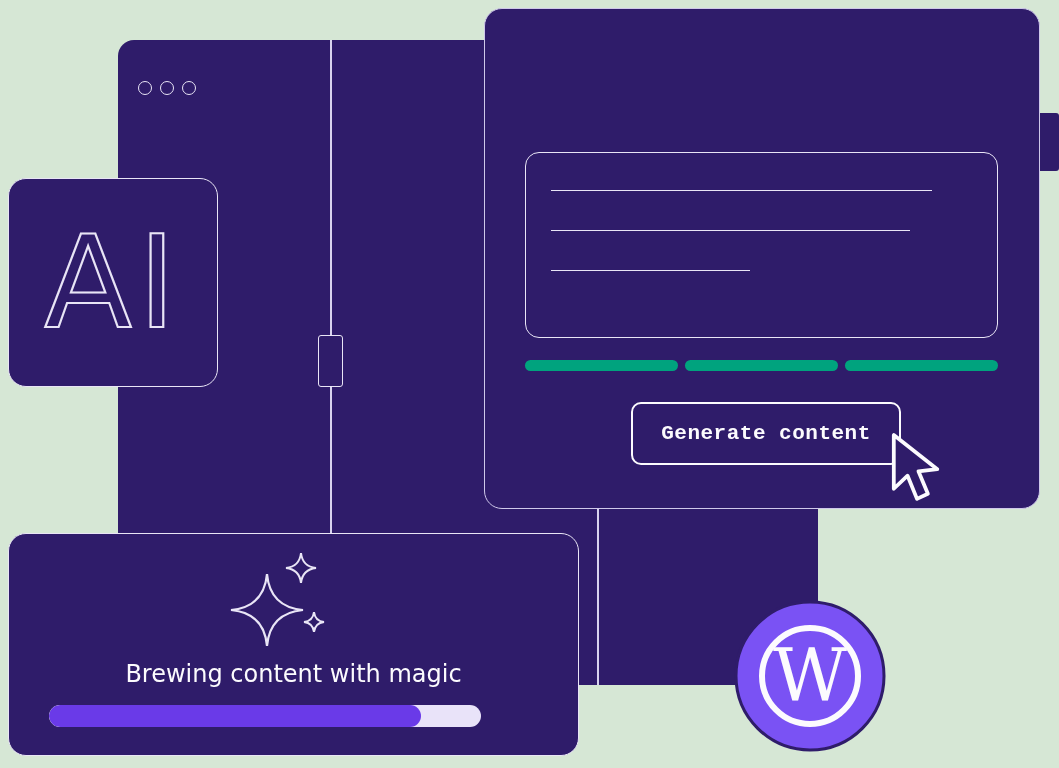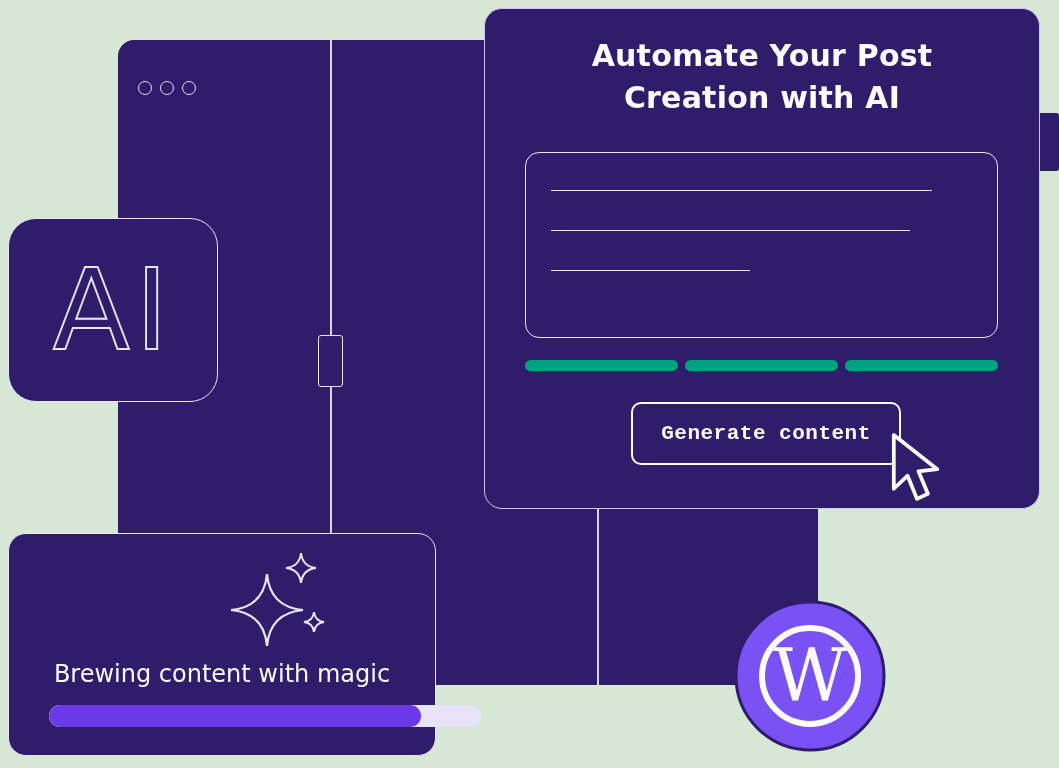--- a/index.html
+++ b/index.html
@@ -41,24 +41,23 @@
   .edge-tab {
     position: absolute; left: 1035px; top: 113px;
     width: 24px; height: 58px;
     background: #2f1c6a; border-radius: 3px;
     z-index: 1;
   }
 
   
   .ai-card {
     position: absolute; left: 8px; top: 178px;
-    width: 210px; height: 184px;
-    background: #2f1c6a; border: 1.5px solid #e9e5f6; border-radius: 28px;
+    width: 210px; height: 209px;
+    background: #2f1c6a; border: 1.5px solid #e9e5f6; border-radius: 18px;
     z-index: 3;
-    margin-top: 40px;
   }
   .ai-card svg { width: 100%; height: 100%; display: block; }
 
   
   .panel {
     position: absolute; left: 484px; top: 8px;
     width: 556px; height: 501px;
     background: #2f1c6a; border: 1.5px solid #cfc8ea; border-radius: 18px;
     z-index: 3;
   }
@@ -95,21 +94,21 @@
 
   
   .cursor {
     position: absolute; left: 888px; top: 432px;
     width: 58px; height: 70px; z-index: 6;
   }
 
   
   .loader-card {
     position: absolute; left: 8px; top: 533px;
-    width: 428px; height: 223px;
+    width: 571px; height: 223px;
     background: #2f1c6a; border: 1.5px solid #e9e5f6; border-radius: 18px;
     z-index: 4;
   }
   .sparkles { position: absolute; left: 208px; top: 14px; width: 120px; height: 110px; }
   .loader-text {
     position: absolute; left: 0; right: 0; top: 126px;
     text-align: center; color: #fcfbfe; font-size: 24px; font-weight: 400;
   }
   .loader-bar {
     position: absolute; left: 40px; top: 171px;
@@ -143,24 +142,20 @@
 
   <div class="edge-tab"></div>
 
   <div class="ai-card">
     <svg viewBox="0 0 210 213">
       <text x="105" y="152" text-anchor="middle" font-family="DejaVu Sans, sans-serif" font-size="132" font-weight="400" letter-spacing="6" fill="none" stroke="#e9e5f6" stroke-width="2.2">AI</text>
     </svg>
   </div>
 
   <div class="panel">
-    <div class="panel-title">
-      <div>Automate Your Post</div>
-      <div>Creation with AI</div>
-    </div>
 
     <div class="form-box">
       <div class="ph-line ph-line-1"></div>
       <div class="ph-line ph-line-2"></div>
       <div class="ph-line ph-line-3"></div>
     </div>
 
     <div class="steps">
       <div class="step"></div>
       <div class="step"></div>

